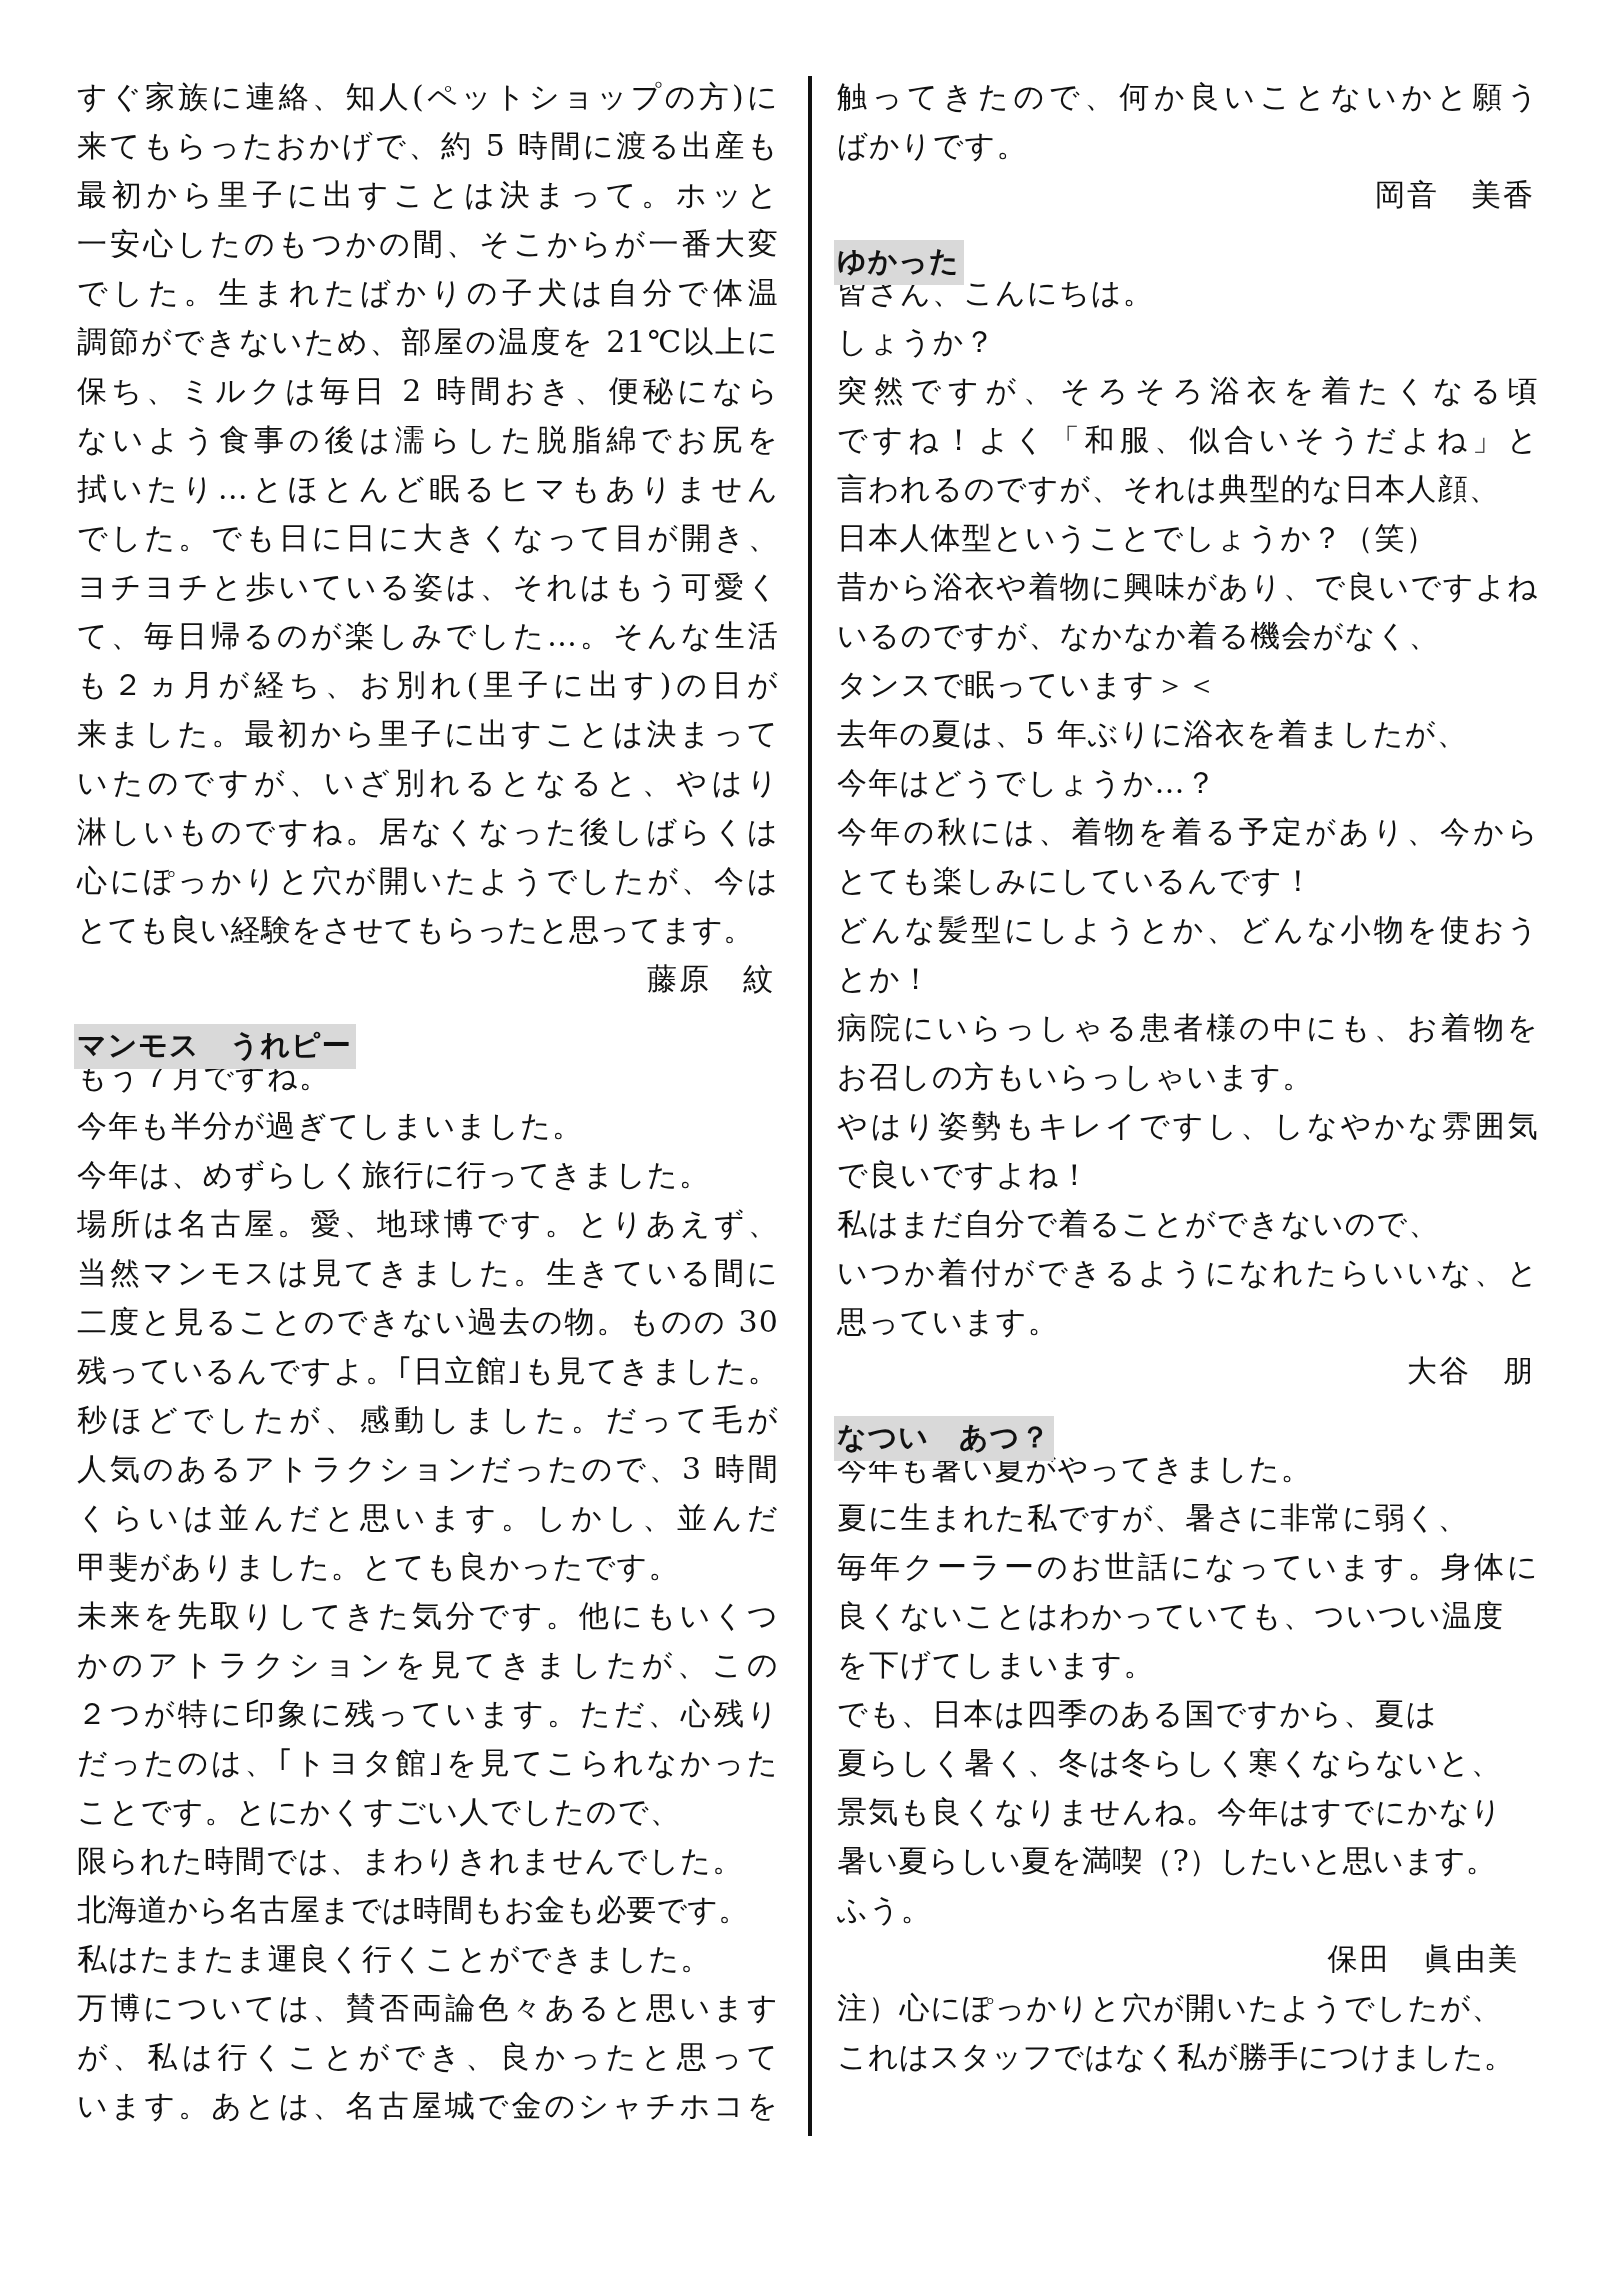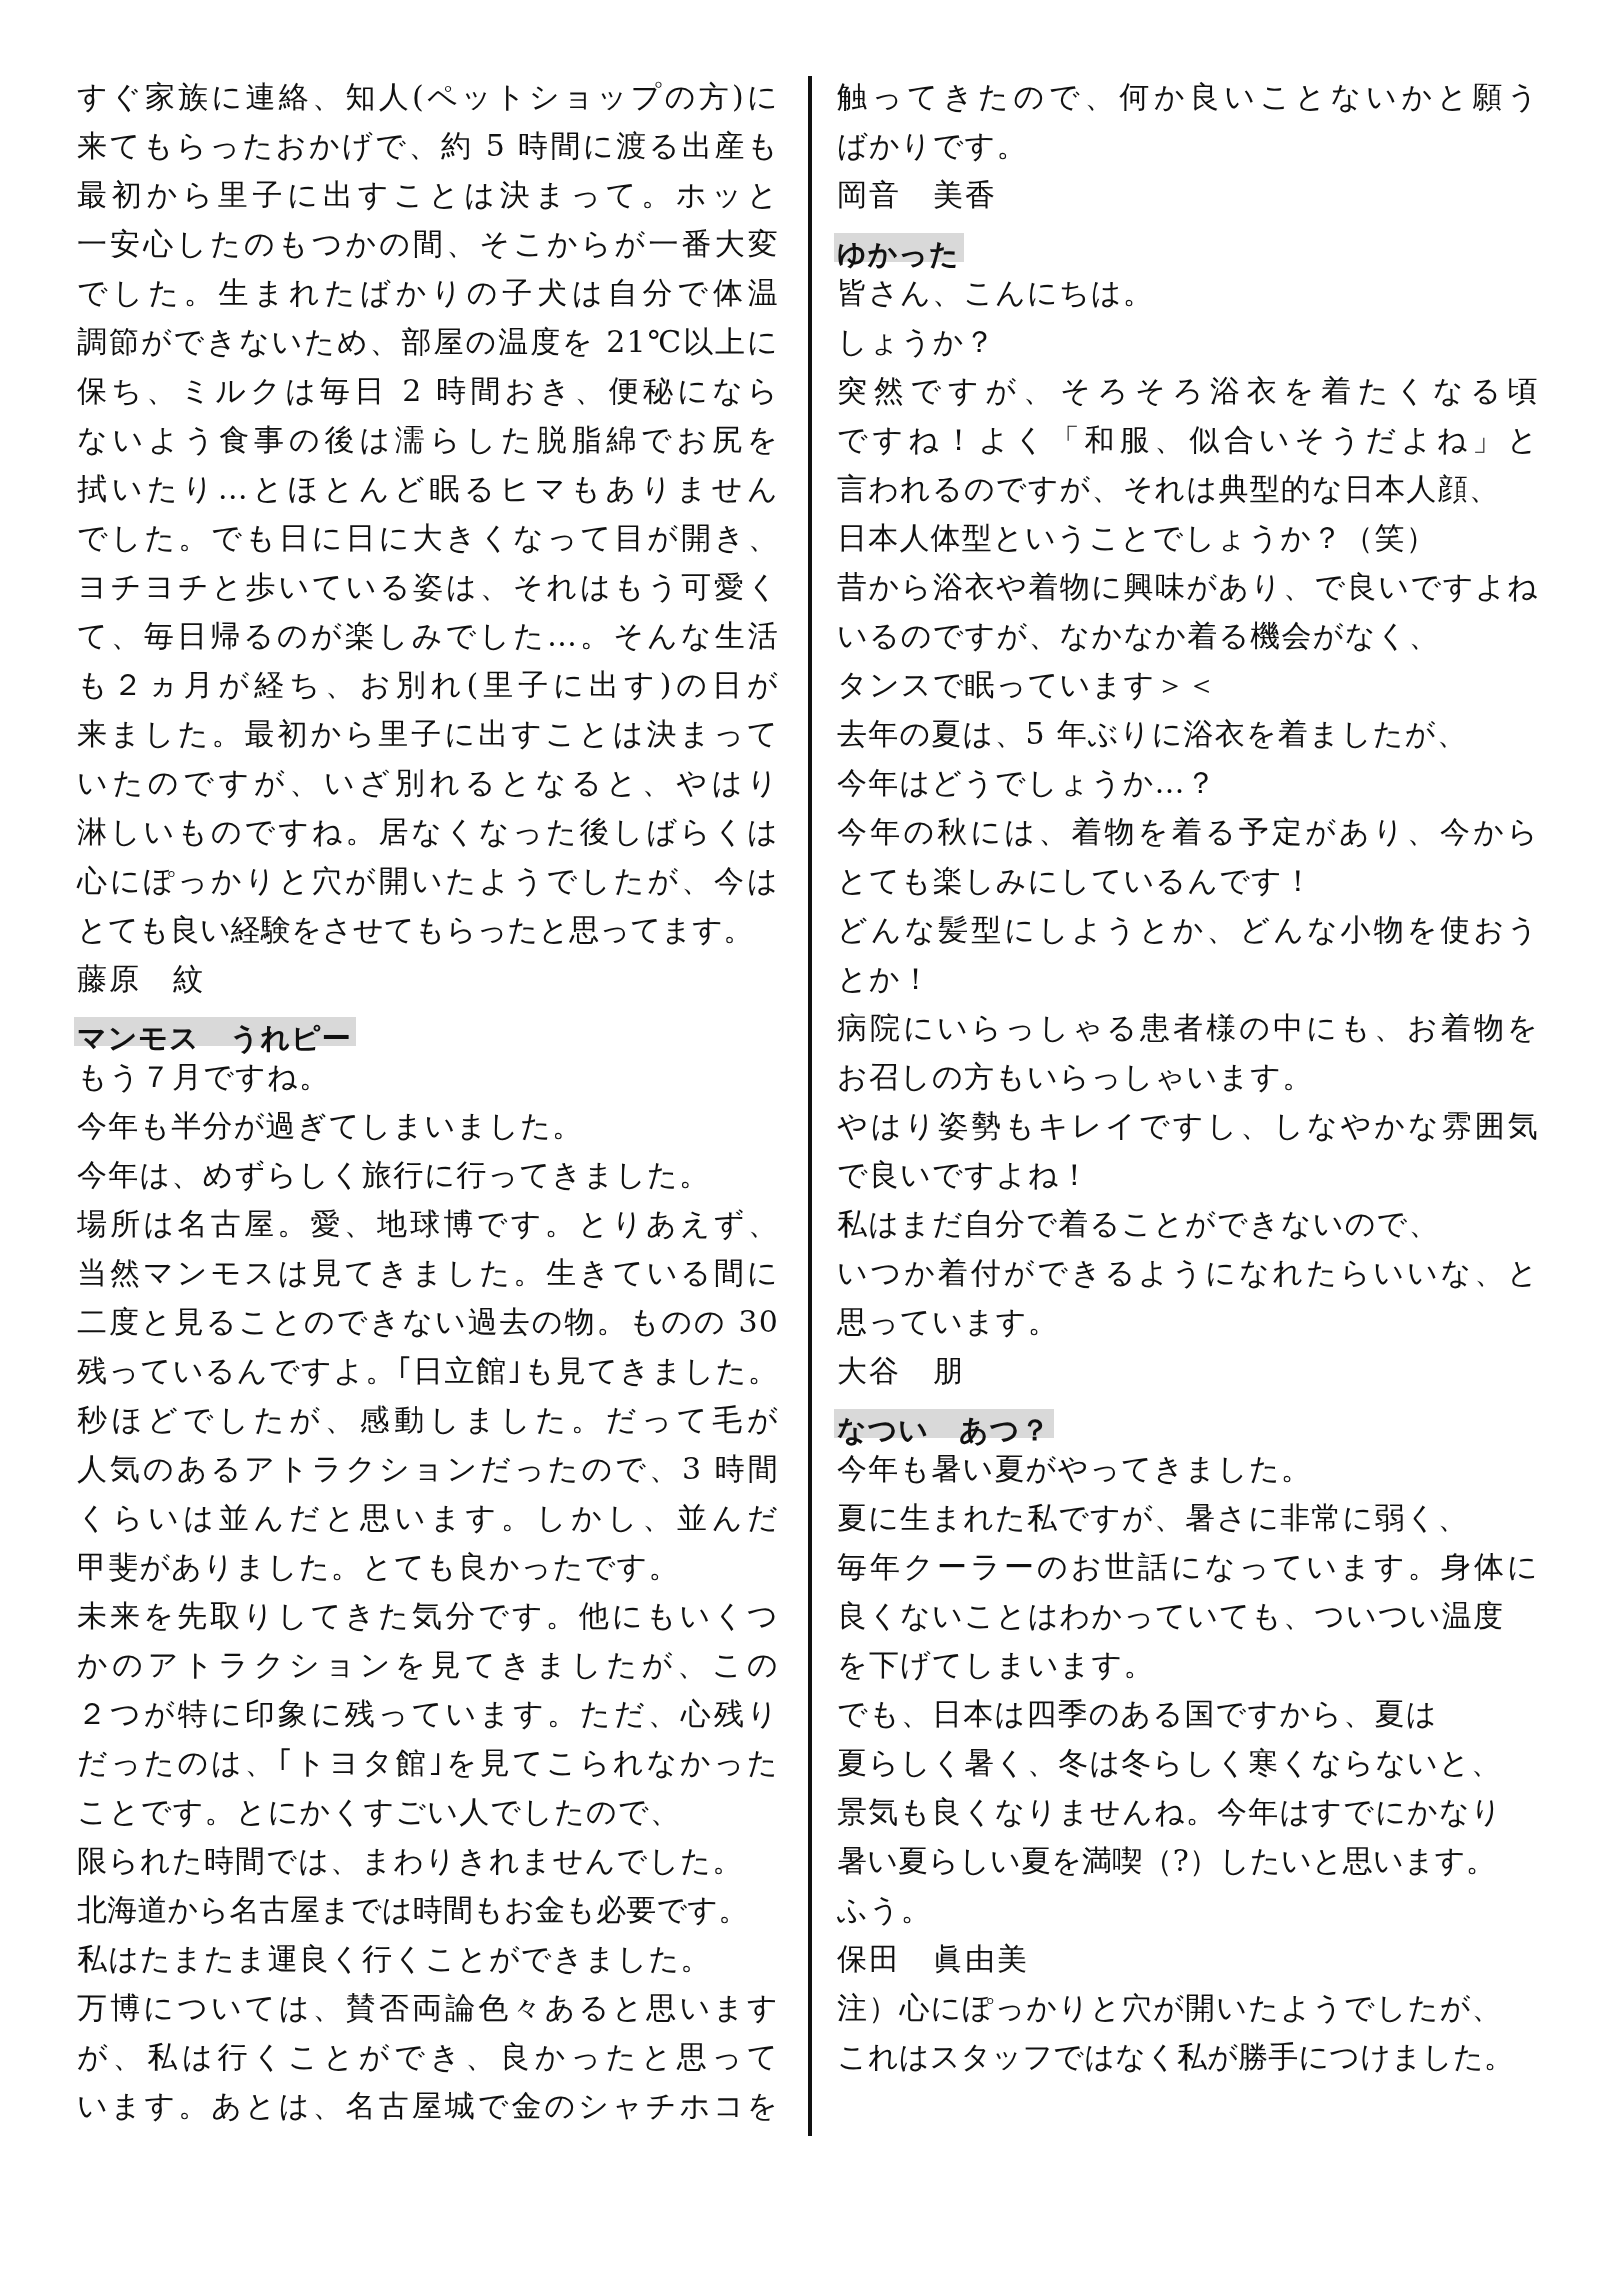--- a/index.html
+++ b/index.html
@@ -27,37 +27,37 @@
     line-height: 49px;
     font-size: 30px;
     white-space: nowrap;
     letter-spacing: 1.2px;
   }
   .row.justify {
     text-align: justify;
     text-align-last: justify;
   }
   .row.sign {
-    text-align: left;
+    text-align: right;
     padding-right: 3.9px;
     letter-spacing: 2px;
   }
   .row.heading-row {
     height: 49px;
     position: relative;
   }
   .heading {
     display: inline-block;
     background: #d9d9d9;
     font-family: "DejaVu Sans", "Liberation Sans", sans-serif;
     font-weight: bold;
     font-size: 29px;
-    height: 29px;
+    height: 45px;
     line-height: 43px;
-    margin-top: 14px;
+    margin-top: 21px;
     margin-left: -2.9px;
     padding: 0 3.9px 0 2.9px;
     letter-spacing: 1px;
   }
   .divider {
     position: absolute;
     left: 808px;
     top: 76px;
     width: 3.9px;
     height: 2060px;

